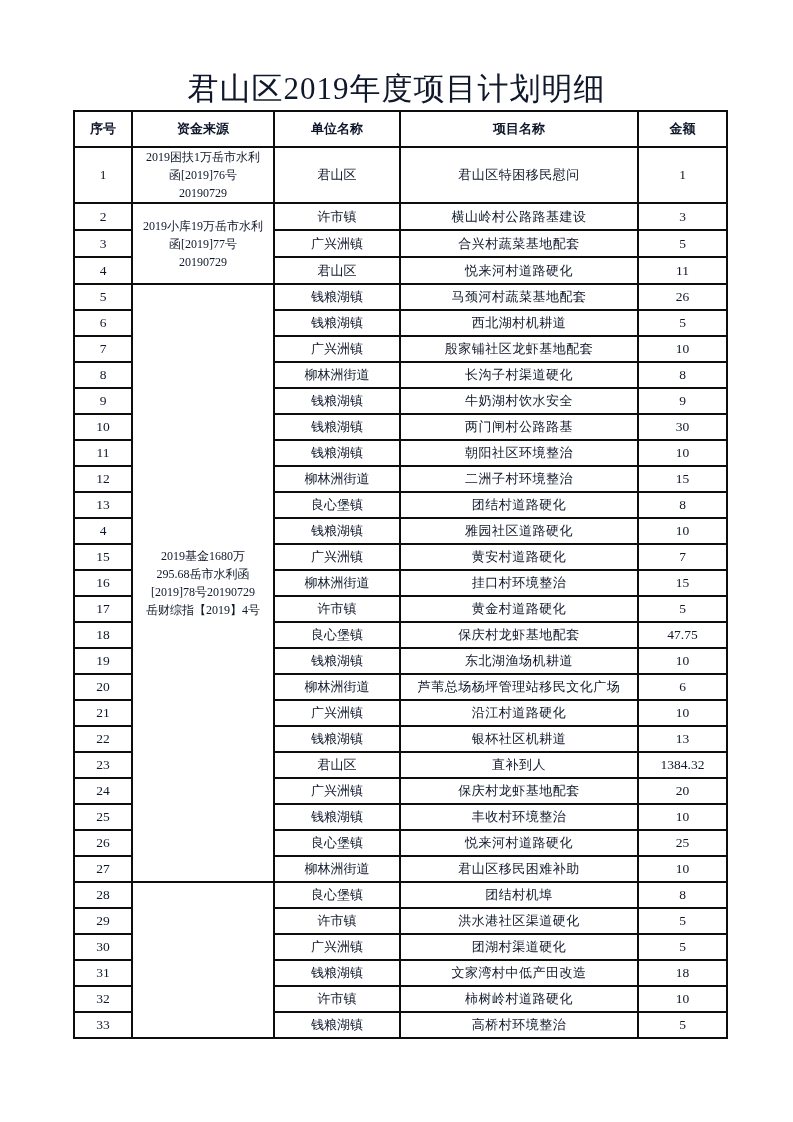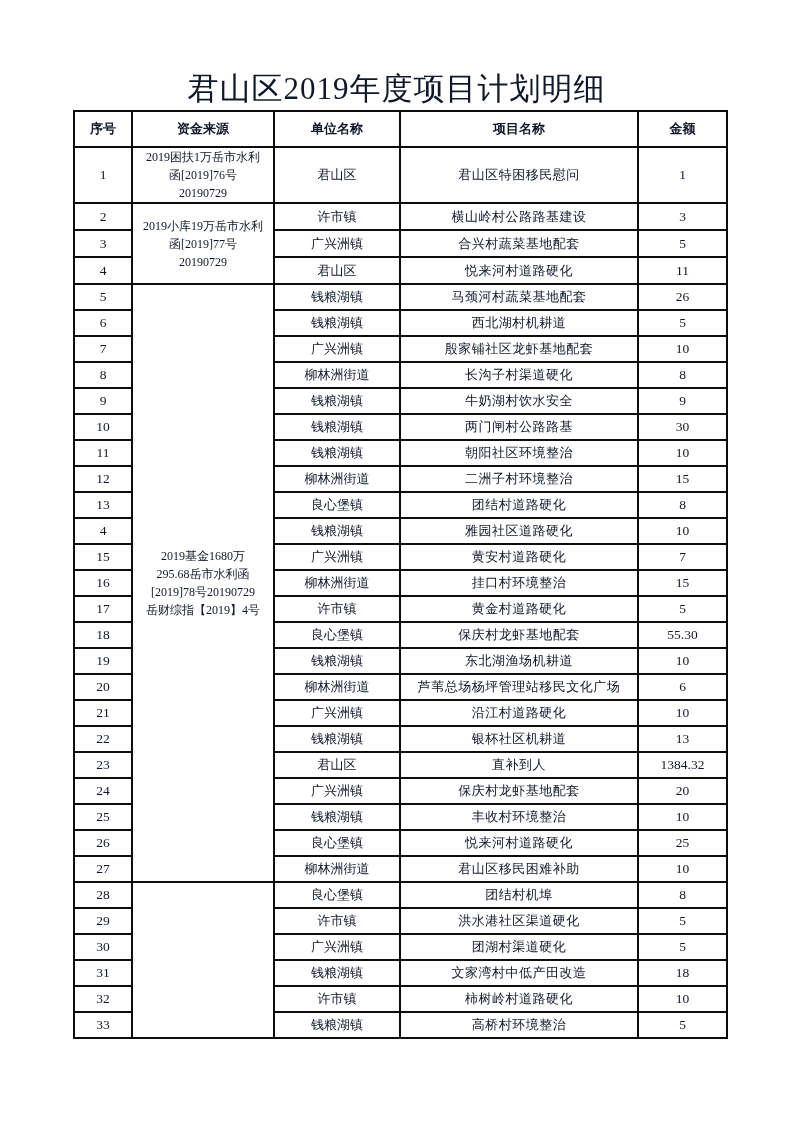--- a/index.html
+++ b/index.html
@@ -202,21 +202,21 @@
         <tr>
           <td class="cell-no">17</td>
           <td class="cell-unit">许市镇</td>
           <td class="cell-project">黄金村道路硬化</td>
           <td class="cell-amount">5</td>
         </tr>
         <tr>
           <td class="cell-no">18</td>
           <td class="cell-unit">良心堡镇</td>
           <td class="cell-project">保庆村龙虾基地配套</td>
-          <td class="cell-amount">55.30</td>
+          <td class="cell-amount">47.75</td>
         </tr>
         <tr>
           <td class="cell-no">19</td>
           <td class="cell-unit">钱粮湖镇</td>
           <td class="cell-project">东北湖渔场机耕道</td>
           <td class="cell-amount">10</td>
         </tr>
         <tr>
           <td class="cell-no">20</td>
           <td class="cell-unit">柳林洲街道</td>

